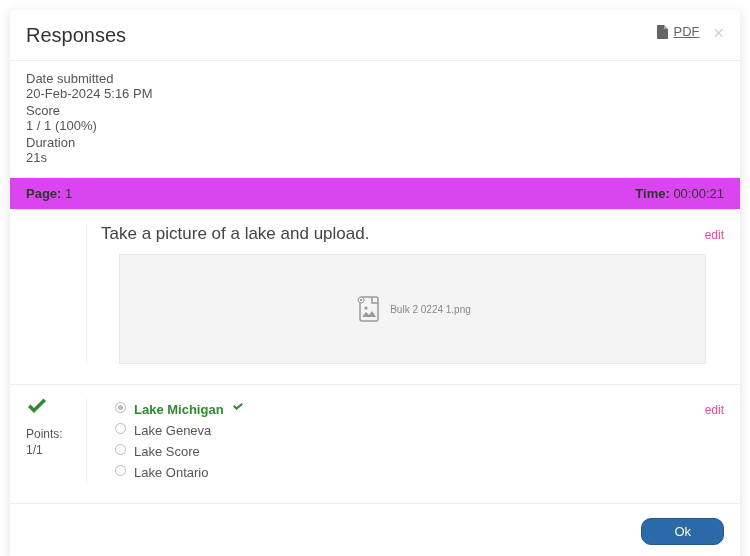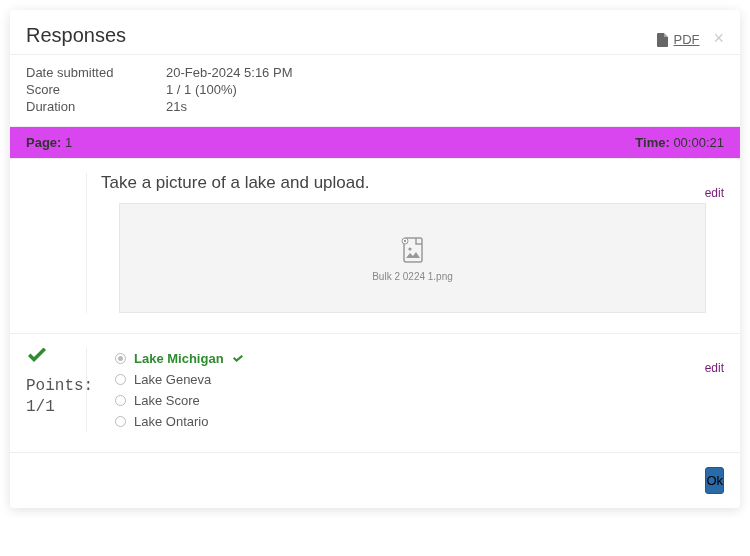--- a/index.html
+++ b/index.html
@@ -14,22 +14,22 @@
   .panel {
     width: 730px;
     margin: 0 auto;
     background: #fff;
     border-radius: 4px;
     box-shadow: 0 2px 12px rgba(0,0,0,0.12);
     padding: 0 0 14px 0;
   }
   .header {
     display: flex;
-    align-items: flex-end;
-    padding: 14px 16px 7px 16px;
+    align-items: flex-start;
+    padding: 14px 16px 13px 16px;
     border-bottom: 1px solid #eee;
   }
   .header h2 {
     flex: 1;
     margin: 0;
     font-size: 20px;
     font-weight: 500;
     color: #333;
   }
   .pdf-btn {
@@ -47,21 +47,21 @@
     font-size: 18px;
     cursor: pointer;
     line-height: 1;
   }
   .meta {
     padding: 10px 16px 10px 16px;
     border-bottom: 1px solid #eee;
     color: #555;
     font-size: 13px;
   }
-  .meta-row { display: flex; margin-bottom: 2px; }
+  .meta-row { display: flex; margin-bottom: 2px; flex-direction: column; }
   .meta-label { width: 140px; }
   .pagebar {
     display: flex;
     align-items: center;
     padding: 8px 16px;
     border-bottom: 1px solid #eee;
     font-size: 13px;
     background: #d946ef;
   }
   .pagebar .left { flex: 1; }
@@ -83,48 +83,48 @@
     padding-left: 14px;
     position: relative;
   }
   .qtext {
     color: #444;
     font-size: 17px;
     margin-bottom: 10px;
   }
   .edit-link {
     position: absolute;
-    top: 13px;
+    top: 4px;
     right: 0;
-    color: #701a75;
+    color: #ec4899;
     font-size: 12px;
     cursor: pointer;
   }
   .upload-box {
     margin: 6px 18px 0 18px;
     background: #f4f4f4;
     border: 1px solid #e6e6e6;
     height: 110px;
     display: flex;
-    flex-direction: column;
+    flex-direction: row;
     align-items: center;
     justify-content: center;
     gap: 6px;
   }
   .upload-fn {
     color: #888;
     font-size: 10px;
   }
   .check-big {
     color: #2e8b2e;
   }
-  .points-lbl { margin-top: 10px; color:#555; font-size:16px; line-height:1.3;font-family:Liberation Mono, monospace;}
+  .points-lbl { margin-top: 10px; color:#555; font-size:12px; line-height:1.3;}
   .option-row {
     display: flex;
-    align-items: center;
+    align-items: flex-start;
     gap: 8px;
     padding: 3px 0 3px 14px;
     font-size: 13px;
     color: #555;
   }
   .radio {
     width: 11px; height: 11px;
     border: 1px solid #bbb;
     border-radius: 50%;
     flex: none;
@@ -141,24 +141,24 @@
     color: #2e8b2e;
     font-weight: 700;
   }
   .footer {
     display: flex;
     justify-content: flex-end;
     padding: 14px 16px 0 16px;
   }
   .ok-btn {
     background: #2b6aa8;
-    color: #000000;
+    color: #fef9c3;
     border: 1px solid #22578a;
-    border-radius: 3px;
-    padding: 5px 0;
+    border-radius: 10px;
+    padding: 5px 32px;
     font-size: 13px;
     cursor: pointer;
   }
   svg { display: block; }
 </style>
 </head>
 <body>
 
 <div class="panel">
 

